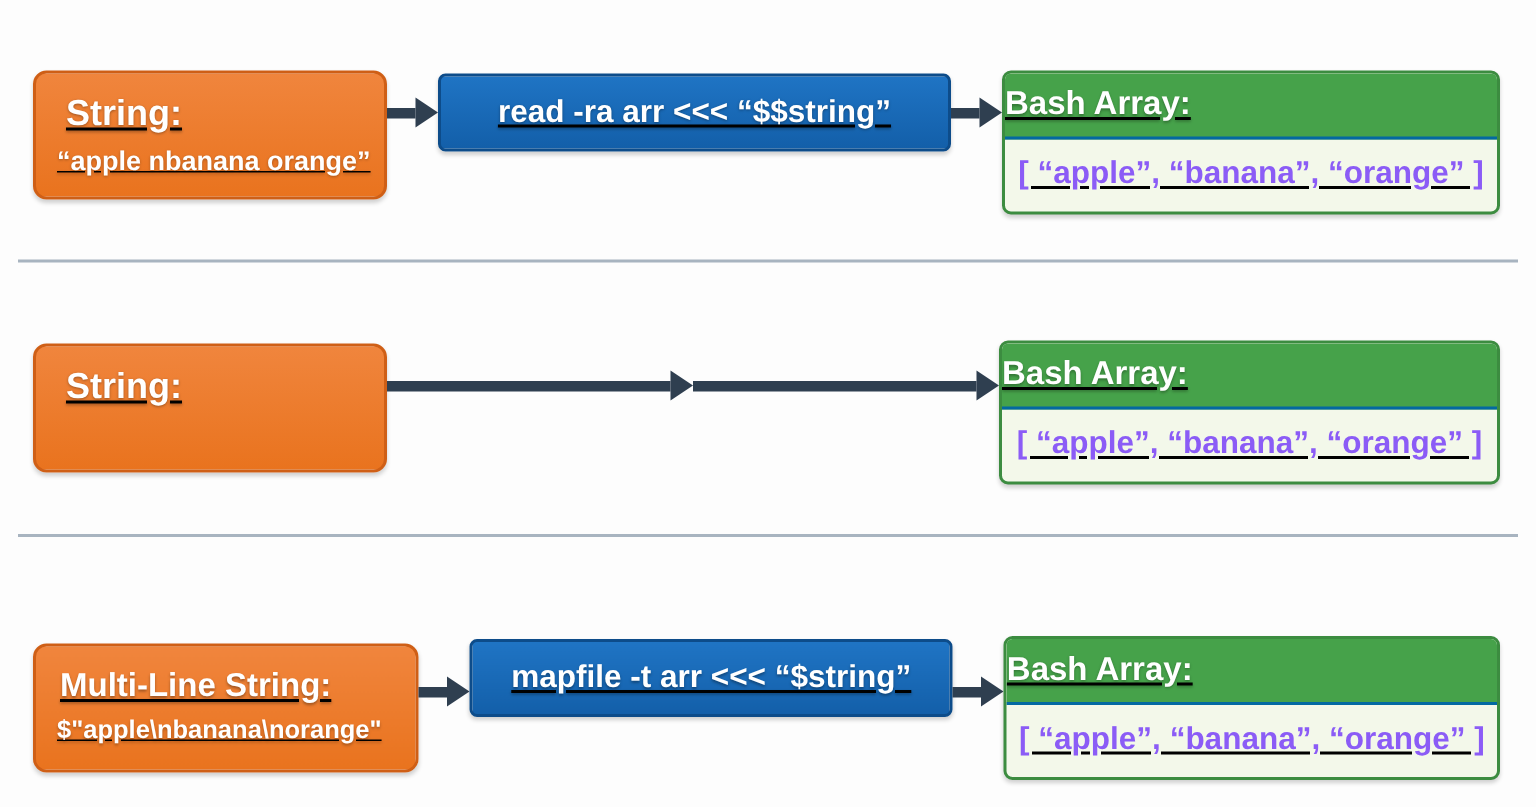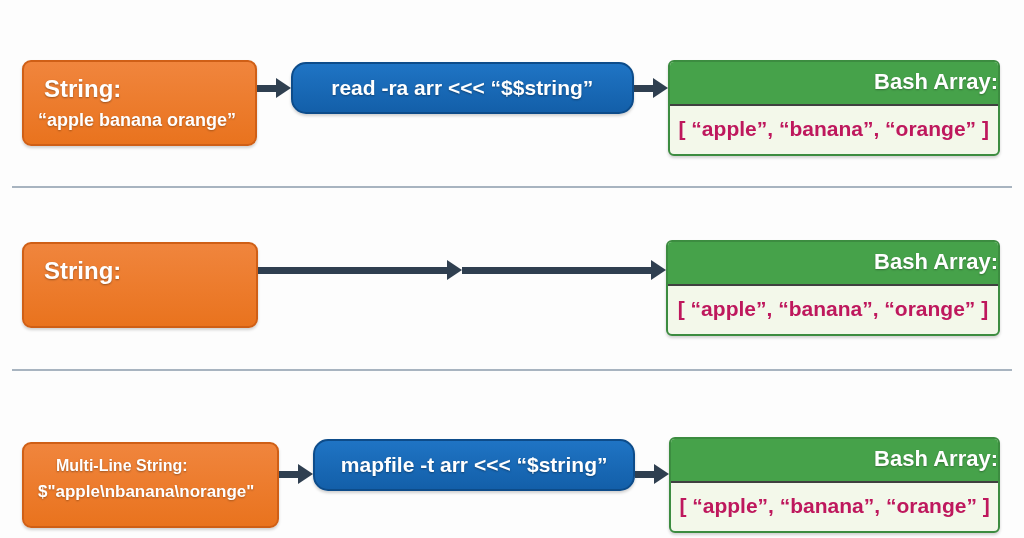--- a/index.html
+++ b/index.html
@@ -4,21 +4,21 @@
 <style>
   html, body {
     margin: 0;
     padding: 0;
     background: #fdfdfd;
     width: 1024px;
     height: 538px;
     overflow: hidden;
     font-family: "Liberation Sans", "DejaVu Sans", sans-serif;
   }
-  .diagram { padding-top: 60px; }
+  .diagram { padding-top: 47px; text-decoration: underline; }
 
   .row {
     display: flex;
     align-items: flex-start;
     padding: 0 24px 0 22px;
   }
 
   
   .box.input {
     width: 210px;
@@ -44,21 +44,21 @@
     text-shadow: 0 1px 2px rgba(0,0,0,0.3);
     white-space: pre;
   }
 
   
   .box.cmd {
     width: 340px;
     height: 48px;
     background: linear-gradient(#1f74c4, #135fa9);
     border: 2px solid #0d4c8a;
-    border-radius: 15px;
+    border-radius: 5px;
     color: #ffffff;
     display: flex;
     align-items: center;
     justify-content: center;
     font-size: 21px;
     font-weight: bold;
     text-shadow: 0 1px 2px rgba(0,0,0,0.35);
     box-shadow: 0 2px 3px rgba(0,0,0,0.18);
     margin-top: 2px;
   }
@@ -69,32 +69,32 @@
     width: 330px;
     border: 2px solid #3c8c40;
     border-radius: 6px;
     overflow: hidden;
     background: #f3f8ea;
     box-shadow: 0 2px 3px rgba(0,0,0,0.18);
   }
   .out-title {
     background: #46a24a;
     color: #ffffff;
-    text-align: right;
+    text-align: left;
     font-size: 22px;
     font-weight: bold;
     padding: 7px 0 9px;
-    border-bottom: 2px solid #404040;
+    border-bottom: 2px solid #0369a1;
     text-shadow: 0 1px 2px rgba(0,0,0,0.3);
   }
   .out-value {
     text-align: center;
     font-size: 21px;
     font-weight: bold;
-    color: #be185d;
+    color: #8b5cf6;
     padding: 11px 0 13px;
     white-space: pre;
   }
 
   
   .arrow {
     flex: 1;
     display: flex;
     align-items: center;
     margin-top: 18px;
@@ -110,40 +110,40 @@
 
   
   .row-2 .input { margin-top: 2px; }
   .row-2 .cmd   { width: 356px; margin-top: 5px; }
   .row-2 .arrow { margin-top: 20px; }
 
   .row-3 .input { width: 237px; margin-top: 5px; }
   .row-3 .cmd   { width: 326px; }
   .row-3 .arrow { margin-top: 27px; }
   .row-3 .out   { width: 335px; }
-  .row-3 .input-title { font-size: 16px; margin-left: 20px; }
+  .row-3 .input-title { font-size: 22px; margin-left: 4px; }
   .row-3 .input-value { font-size: 17px; }
 
   
   hr.divider {
     border: none;
     border-top: 2px solid #a8b4c0;
     margin: 30px 12px 52px 12px;
   }
   hr.divider.d2 { margin: 33px 12px 66px 12px; }
 </style>
 </head>
 <body>
 
 <div class="diagram">
 
   <div class="row row-1">
     <div class="box input">
       <div class="input-title">String:</div>
-      <div class="input-value">“apple banana orange”</div>
+      <div class="input-value">“apple nbanana orange”</div>
     </div>
     <div class="arrow">
       <div class="shaft"></div>
       <div class="head"></div>
     </div>
     <div class="box cmd">
       <span>read -ra arr &lt;&lt;&lt; “$$string”</span>
     </div>
     <div class="arrow">
       <div class="shaft"></div>

